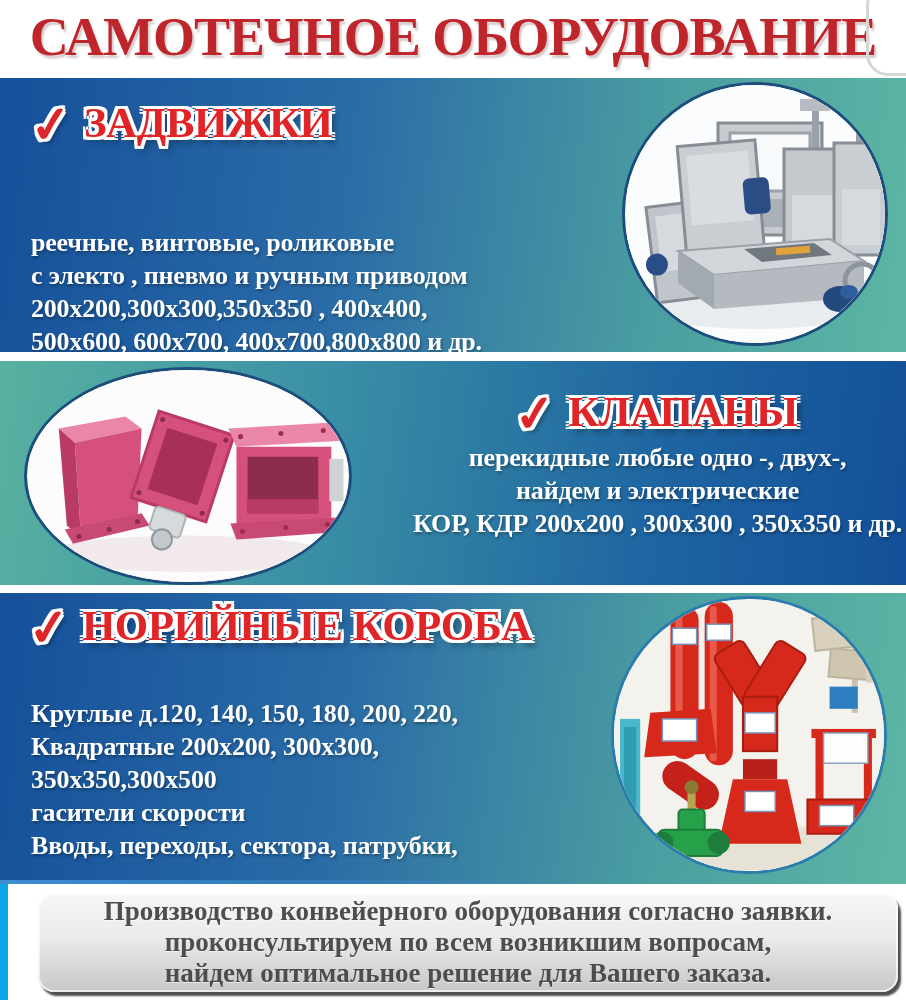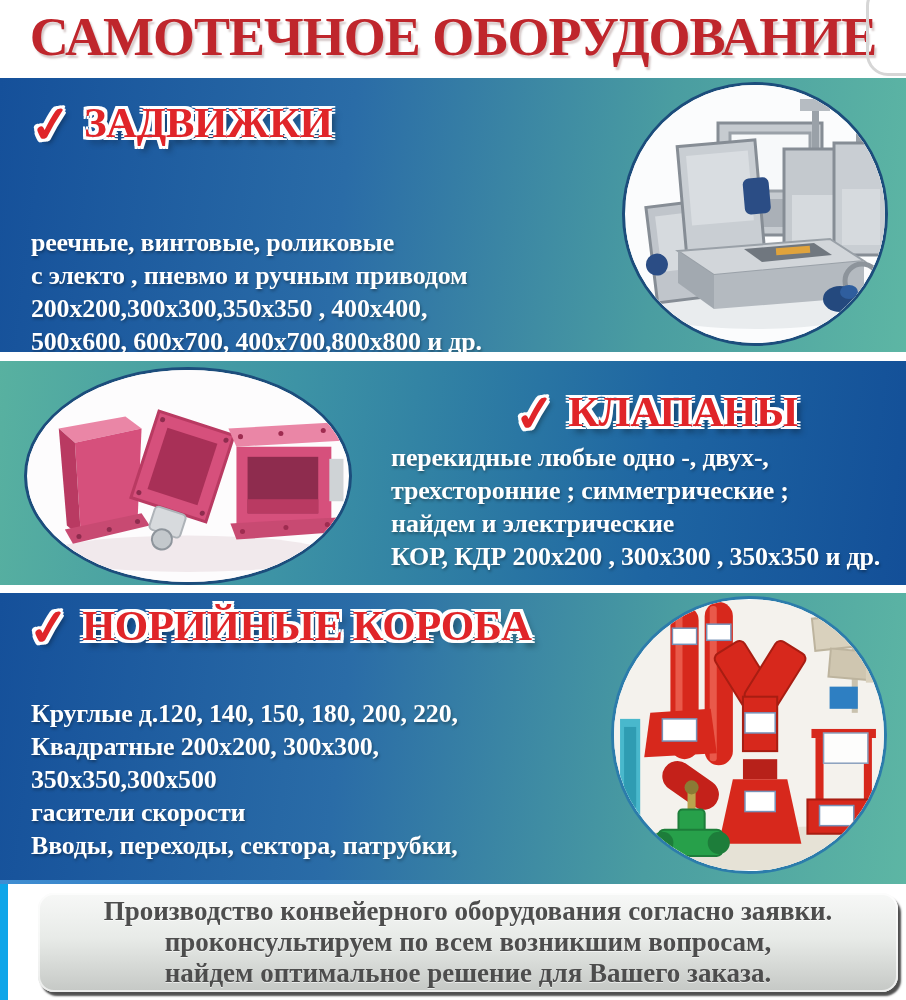--- a/index.html
+++ b/index.html
@@ -44,21 +44,21 @@
   }
   .heading-1{left:30px;top:22px;}
   .heading-2{left:514px;top:28px;}
   .heading-3{left:28px;top:10px;}
   
   .body-text{
     position:absolute;color:#ffffff;font-weight:bold;font-size:26px;line-height:33px;
     letter-spacing:-.2px;text-shadow:1px 2px 3px rgba(0,0,0,.35);white-space:nowrap;
   }
   .body-1{left:31px;top:116px;margin-top:32px;}
-  .body-2{right:26px;top:80px;text-align:left;}
+  .body-2{right:4px;top:80px;text-align:center;}
   .body-3{left:31px;top:104px;}
   
   .photo{position:absolute;background:#ffffff;overflow:hidden;border-radius:50%;}
   .photo svg{display:block;width:100%;height:100%;}
   .photo-1{left:622px;top:4px;width:260px;height:258px;border:3px solid #1c4d7c;}
   .photo-2{left:24px;top:6px;width:322px;height:212px;border:3px solid #1c4d7c;}
   .photo-3{left:611px;top:3px;width:270px;height:272px;border:3px solid #2c7cab;}
   
   .footer{position:absolute;top:884px;left:8px;width:906px;height:116px;background:#ffffff;}
   .footer-box{
@@ -187,21 +187,20 @@
           <rect x="298" y="88" width="14" height="42" fill="#cfd3d6"></rect>
         </g>
       </svg>
     </div>
     <div class="sec-heading heading-2">
       <span class="check">✓</span>
       <span class="sec-title">КЛАПАНЫ</span>
     </div>
     <div class="body-text body-2">
       <div class="line">перекидные любые одно -, двух-,</div>
-      <div class="line">трехсторонние ; симметрические ;</div>
       <div class="line">найдем и электрические</div>
       <div class="line">КОР, КДР 200х200 , 300х300 , 350х350 и др.</div>
     </div>
   </section>
 
   <div class="divider divider-2"></div>
 
   <section class="band band-3">
     <div class="sec-heading heading-3">
       <span class="check">✓</span>

